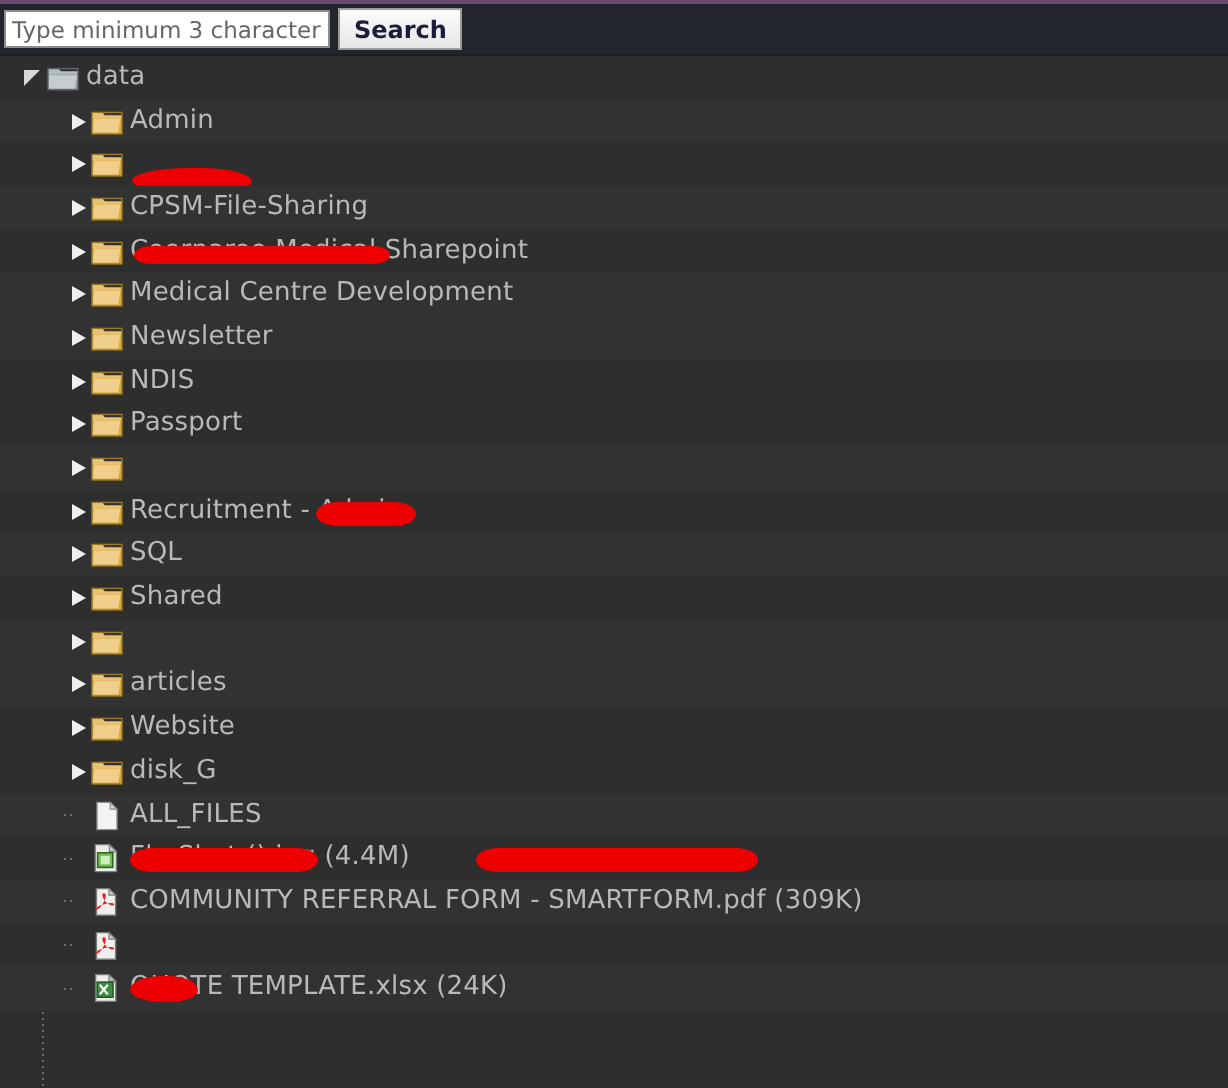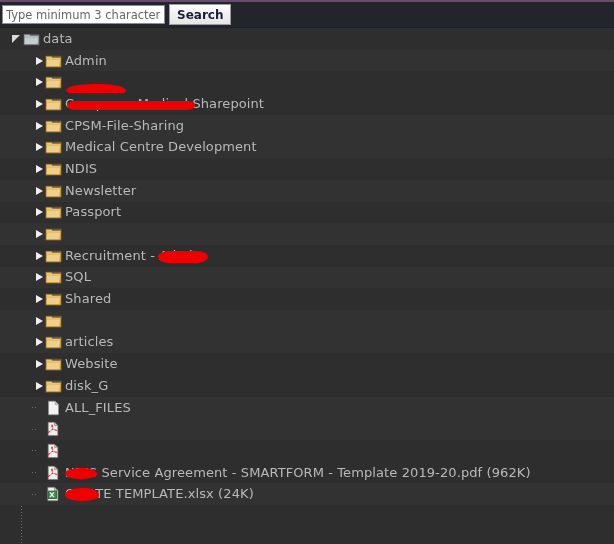--- a/index.html
+++ b/index.html
@@ -194,20 +194,33 @@
             <path d="M1 4.2h5.2l1.2 1.4H16v7.6a.8.8 0 0 1-.8.8H1.8a.8.8 0 0 1-.8-.8z" fill="#d9a93f"></path>
             <path d="M1 3.2h5.2l1.2 1.4H16v1.6H1z" fill="#eac275"></path>
             <path d="M2 6.4h13.2l-1.1 6.8H1.2z" fill="#f0cf8c"></path>
             <rect x="1" y="3.2" width="15" height="10.8" fill="none" stroke="#9a7a2a" stroke-width=".7"></rect>
           </svg>
         </span>
         <span class="label">
           <span class="redact blob" style="left: 1px; top: 2px; width: 60px; height: 12px; background: rgb(238, 0, 0);"></span>
         </span>
       </div>
+      <div class="row alt">
+        <span class="indent" style="width: 32px;"></span>
+        <span class="twisty closed"></span>
+        <span class="icon">
+          <svg width="17" height="16" viewBox="0 0 17 16">
+            <path d="M1 4.2h5.2l1.2 1.4H16v7.6a.8.8 0 0 1-.8.8H1.8a.8.8 0 0 1-.8-.8z" fill="#d9a93f"></path>
+            <path d="M1 3.2h5.2l1.2 1.4H16v1.6H1z" fill="#eac275"></path>
+            <path d="M2 6.4h13.2l-1.1 6.8H1.2z" fill="#f0cf8c"></path>
+            <rect x="1" y="3.2" width="15" height="10.8" fill="none" stroke="#9a7a2a" stroke-width=".7"></rect>
+          </svg>
+        </span>
+        <span class="label">CPSM-File-Sharing</span>
+      </div>
       <div class="row">
         <span class="indent" style="width: 32px;"></span>
         <span class="twisty closed"></span>
         <span class="icon">
           <svg width="17" height="16" viewBox="0 0 17 16">
             <path d="M1 4.2h5.2l1.2 1.4H16v7.6a.8.8 0 0 1-.8.8H1.8a.8.8 0 0 1-.8-.8z" fill="#d9a93f"></path>
             <path d="M1 3.2h5.2l1.2 1.4H16v1.6H1z" fill="#eac275"></path>
             <path d="M2 6.4h13.2l-1.1 6.8H1.2z" fill="#f0cf8c"></path>
             <rect x="1" y="3.2" width="15" height="10.8" fill="none" stroke="#9a7a2a" stroke-width=".7"></rect>
           </svg>
@@ -218,60 +231,47 @@
         <span class="indent" style="width: 32px;"></span>
         <span class="twisty closed"></span>
         <span class="icon">
           <svg width="17" height="16" viewBox="0 0 17 16">
             <path d="M1 4.2h5.2l1.2 1.4H16v7.6a.8.8 0 0 1-.8.8H1.8a.8.8 0 0 1-.8-.8z" fill="#d9a93f"></path>
             <path d="M1 3.2h5.2l1.2 1.4H16v1.6H1z" fill="#eac275"></path>
             <path d="M2 6.4h13.2l-1.1 6.8H1.2z" fill="#f0cf8c"></path>
             <rect x="1" y="3.2" width="15" height="10.8" fill="none" stroke="#9a7a2a" stroke-width=".7"></rect>
           </svg>
         </span>
-        <span class="label">CPSM-File-Sharing</span>
-      </div>
-      <div class="row alt">
-        <span class="indent" style="width: 32px;"></span>
-        <span class="twisty closed"></span>
-        <span class="icon">
-          <svg width="17" height="16" viewBox="0 0 17 16">
-            <path d="M1 4.2h5.2l1.2 1.4H16v7.6a.8.8 0 0 1-.8.8H1.8a.8.8 0 0 1-.8-.8z" fill="#d9a93f"></path>
-            <path d="M1 3.2h5.2l1.2 1.4H16v1.6H1z" fill="#eac275"></path>
-            <path d="M2 6.4h13.2l-1.1 6.8H1.2z" fill="#f0cf8c"></path>
-            <rect x="1" y="3.2" width="15" height="10.8" fill="none" stroke="#9a7a2a" stroke-width=".7"></rect>
-          </svg>
-        </span>
         <span class="label">Medical Centre Development</span>
       </div>
+      <div class="row alt">
+        <span class="indent" style="width: 32px;"></span>
+        <span class="twisty closed"></span>
+        <span class="icon">
+          <svg width="17" height="16" viewBox="0 0 17 16">
+            <path d="M1 4.2h5.2l1.2 1.4H16v7.6a.8.8 0 0 1-.8.8H1.8a.8.8 0 0 1-.8-.8z" fill="#d9a93f"></path>
+            <path d="M1 3.2h5.2l1.2 1.4H16v1.6H1z" fill="#eac275"></path>
+            <path d="M2 6.4h13.2l-1.1 6.8H1.2z" fill="#f0cf8c"></path>
+            <rect x="1" y="3.2" width="15" height="10.8" fill="none" stroke="#9a7a2a" stroke-width=".7"></rect>
+          </svg>
+        </span>
+        <span class="label">Newsletter</span>
+      </div>
       <div class="row">
         <span class="indent" style="width: 32px;"></span>
         <span class="twisty closed"></span>
         <span class="icon">
           <svg width="17" height="16" viewBox="0 0 17 16">
             <path d="M1 4.2h5.2l1.2 1.4H16v7.6a.8.8 0 0 1-.8.8H1.8a.8.8 0 0 1-.8-.8z" fill="#d9a93f"></path>
             <path d="M1 3.2h5.2l1.2 1.4H16v1.6H1z" fill="#eac275"></path>
             <path d="M2 6.4h13.2l-1.1 6.8H1.2z" fill="#f0cf8c"></path>
             <rect x="1" y="3.2" width="15" height="10.8" fill="none" stroke="#9a7a2a" stroke-width=".7"></rect>
           </svg>
         </span>
         <span class="label">NDIS</span>
-      </div>
-      <div class="row alt">
-        <span class="indent" style="width: 32px;"></span>
-        <span class="twisty closed"></span>
-        <span class="icon">
-          <svg width="17" height="16" viewBox="0 0 17 16">
-            <path d="M1 4.2h5.2l1.2 1.4H16v7.6a.8.8 0 0 1-.8.8H1.8a.8.8 0 0 1-.8-.8z" fill="#d9a93f"></path>
-            <path d="M1 3.2h5.2l1.2 1.4H16v1.6H1z" fill="#eac275"></path>
-            <path d="M2 6.4h13.2l-1.1 6.8H1.2z" fill="#f0cf8c"></path>
-            <rect x="1" y="3.2" width="15" height="10.8" fill="none" stroke="#9a7a2a" stroke-width=".7"></rect>
-          </svg>
-        </span>
-        <span class="label">Newsletter</span>
       </div>
       <div class="row">
         <span class="indent" style="width: 32px;"></span>
         <span class="twisty closed"></span>
         <span class="icon">
           <svg width="17" height="16" viewBox="0 0 17 16">
             <path d="M1 4.2h5.2l1.2 1.4H16v7.6a.8.8 0 0 1-.8.8H1.8a.8.8 0 0 1-.8-.8z" fill="#d9a93f"></path>
             <path d="M1 3.2h5.2l1.2 1.4H16v1.6H1z" fill="#eac275"></path>
             <path d="M2 6.4h13.2l-1.1 6.8H1.2z" fill="#f0cf8c"></path>
             <rect x="1" y="3.2" width="15" height="10.8" fill="none" stroke="#9a7a2a" stroke-width=".7"></rect>
@@ -384,54 +384,56 @@
       <div class="row alt">
         <span class="indent" style="width: 32px;"></span>
         <span class="twisty none"></span>
         <span class="icon">
           <svg width="17" height="16" viewBox="0 0 17 16">
             <path d="M3.5 1.2h6.6l3.4 3.4v10.2H3.5z" fill="#f3f3f3" stroke="#8d8d8d" stroke-width=".7"></path>
             <path d="M10.1 1.2v3.4h3.4z" fill="#d4d4d4" stroke="#8d8d8d" stroke-width=".6"></path>
           </svg>
         </span>
         <span class="label">ALL_FILES</span>
+      </div>
+      <div class="row">
+        <span class="indent" style="width: 32px;"></span>
+        <span class="twisty none"></span>
+        <span class="icon">
+          <svg width="17" height="16" viewBox="0 0 17 16">
+            <path d="M2.6 1.3h7.1l3.5 3.5v10H2.6z" fill="#ededed" stroke="#7d7d7d" stroke-width=".7"></path>
+            <path d="M9.7 1.3v3.5h3.5z" fill="#c9c9c9" stroke="#7d7d7d" stroke-width=".6"></path>
+            <rect x="3.8" y="5.4" width="7.6" height="7.3" fill="#6fbf4b" stroke="#2f6b1d" stroke-width=".8"></rect>
+            <rect x="5.3" y="6.9" width="4.6" height="4.3" fill="#cfeabf"></rect>
+          </svg>
+        </span>
+        <span class="label">Flu Shot ().jpg (4.4M)<span class="redact" style="left: 0px; top: 3px; width: 94px; height: 12px; background: rgb(238, 0, 0);"></span><span class="redact" style="left: 173px; top: 3px; width: 141px; height: 12px; background: rgb(238, 0, 0);"></span></span>
       </div>
       <div class="row alt">
         <span class="indent" style="width: 32px;"></span>
         <span class="twisty none"></span>
         <span class="icon">
           <svg width="17" height="16" viewBox="0 0 17 16">
             <path d="M3.2 1.3h6.3l3.3 3.3v10H3.2z" fill="#efefef" stroke="#7a7a7a" stroke-width=".7"></path>
             <path d="M9.5 1.3v3.3h3.3z" fill="#c8c8c8" stroke="#7a7a7a" stroke-width=".6"></path>
             <path d="M6.9 3.6c.9 0 1.2.9.9 2.1-.4 1.6-1.6 3.6-2.5 4.7-.8 1-1.8 1.8-2.2 1.4-.4-.4.5-1.3 2.1-2 1.8-.8 4.3-1.4 5.6-1.3 1 .1 1.4.5 1.3.9-.1.5-.9.5-1.9.1-1.3-.5-2.8-1.8-3.5-3.3-.5-1-.7-2.2-.3-2.5z" fill="#e2231a"></path>
           </svg>
         </span>
+        <span class="label">COMMUNITY REFERRAL FORM - SMARTFORM.pdf (309K)</span>
       </div>
       <div class="row">
         <span class="indent" style="width: 32px;"></span>
         <span class="twisty none"></span>
         <span class="icon">
           <svg width="17" height="16" viewBox="0 0 17 16">
             <path d="M3.2 1.3h6.3l3.3 3.3v10H3.2z" fill="#efefef" stroke="#7a7a7a" stroke-width=".7"></path>
             <path d="M9.5 1.3v3.3h3.3z" fill="#c8c8c8" stroke="#7a7a7a" stroke-width=".6"></path>
             <path d="M6.9 3.6c.9 0 1.2.9.9 2.1-.4 1.6-1.6 3.6-2.5 4.7-.8 1-1.8 1.8-2.2 1.4-.4-.4.5-1.3 2.1-2 1.8-.8 4.3-1.4 5.6-1.3 1 .1 1.4.5 1.3.9-.1.5-.9.5-1.9.1-1.3-.5-2.8-1.8-3.5-3.3-.5-1-.7-2.2-.3-2.5z" fill="#e2231a"></path>
           </svg>
         </span>
-      </div>
-      <div class="row">
-        <span class="indent" style="width: 32px;"></span>
-        <span class="twisty none"></span>
-        <span class="icon">
-          <svg width="17" height="16" viewBox="0 0 17 16">
-            <path d="M3.2 1.3h6.3l3.3 3.3v10H3.2z" fill="#efefef" stroke="#7a7a7a" stroke-width=".7"></path>
-            <path d="M9.5 1.3v3.3h3.3z" fill="#c8c8c8" stroke="#7a7a7a" stroke-width=".6"></path>
-            <path d="M6.9 3.6c.9 0 1.2.9.9 2.1-.4 1.6-1.6 3.6-2.5 4.7-.8 1-1.8 1.8-2.2 1.4-.4-.4.5-1.3 2.1-2 1.8-.8 4.3-1.4 5.6-1.3 1 .1 1.4.5 1.3.9-.1.5-.9.5-1.9.1-1.3-.5-2.8-1.8-3.5-3.3-.5-1-.7-2.2-.3-2.5z" fill="#e2231a"></path>
-          </svg>
-        </span>
-        <span class="label">NDIS Service Agreement - SMARTFORM - Template 2019-20.pdf (962K)<span class="redact blob" style="left: 0px; top: 3px; width: 32px; height: 11px; background: rgb(238, 0, 0);"></span></span>
       </div>
       <div class="row alt">
         <span class="indent" style="width: 32px;"></span>
         <span class="twisty none"></span>
         <span class="icon">
           <svg width="17" height="16" viewBox="0 0 17 16">
             <path d="M2.8 1.3h6.7l3.4 3.4v10H2.8z" fill="#ededed" stroke="#7a7a7a" stroke-width=".7"></path>
             <path d="M9.5 1.3v3.4h3.4z" fill="#c8c8c8" stroke="#7a7a7a" stroke-width=".6"></path>
             <rect x="3.6" y="5.1" width="7.9" height="7.5" fill="#3f8f47" stroke="#1d5d24" stroke-width=".8"></rect>
             <path d="M4.9 6.4l4 4.8M8.9 6.4l-4 4.8" stroke="#ffffff" stroke-width="1.1" fill="none"></path>

